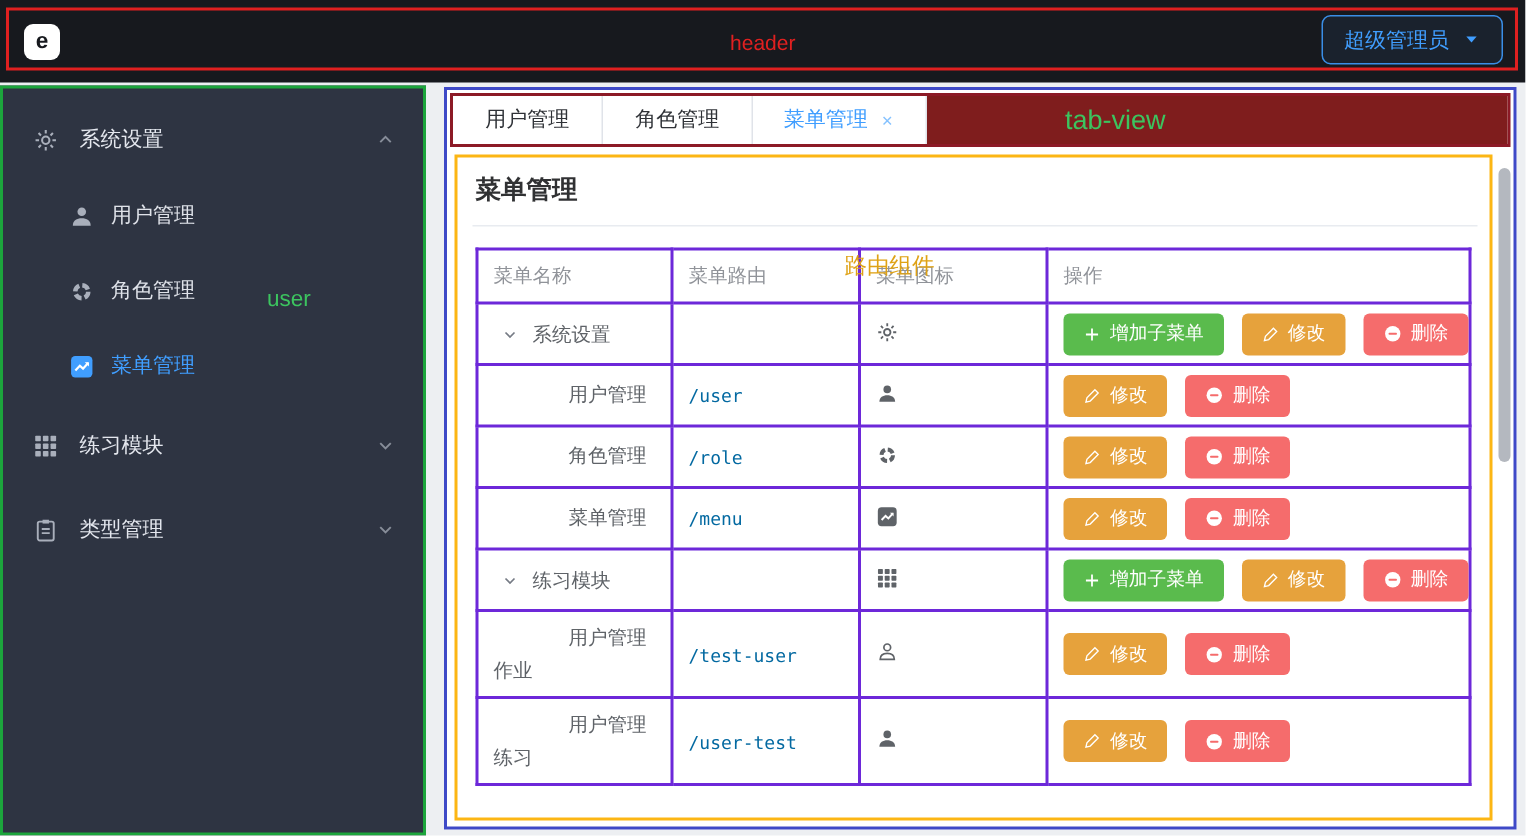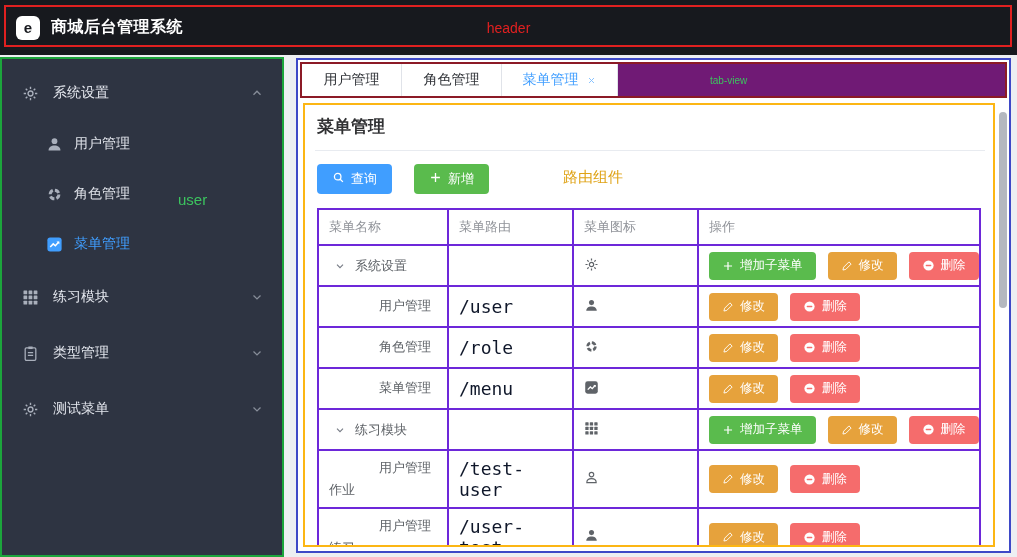--- a/index.html
+++ b/index.html
@@ -26,53 +26,58 @@
   .sub-item .mi-icon { width:17px; margin-right:11px; color:#a9afbb; display:flex; }
   .sub-item.active, .sub-item.active .mi-icon { color:#409eff; }
   .aside-label { position:absolute; left:176px; top:132px; color:#3cc45f; font-size:15px; }
 
   
   .main { position:absolute; left:296px; top:58px; width:715px; height:495px; background:#fff; border:2px solid #3e49c7; display:flex; flex-direction:column; }
   .tabrow { margin:2px 2px 0 2px; border:2px solid #8c1a26; height:36px; display:flex; background:#fff; flex:0 0 auto; }
   .tab { width:100px; display:flex; align-items:center; justify-content:center; font-size:14px; color:#2f3237; background:#fff; border-right:1px solid #e0e3e9; gap:7px; cursor:pointer; }
   .tab.active { width:116px; color:#409eff; }
   .tab .close { color:#85c2ff; display:flex; cursor:pointer; }
-  .tab-filler { flex:1; background:#701a75; display:flex; align-items:center; padding-left:92px; font-size:10px; color:#3cc45f;text-align:right; }
+  .tab-filler { flex:1; background:#7f1d1d; display:flex; align-items:center; padding-left:92px; font-size:18px; color:#3cc45f;text-align:right; }
   .sb { position:absolute; right:2px; top:52px; width:8px; height:196px; background:#b4b8bf; border-radius:4px; }
 
   .content { flex:1 1 auto; margin:5px 14px 4px 5px; border:2px solid #fcb614; position:relative; overflow:hidden; padding:6px 8px 0 10px; background:#fff; }
   .page-title { font-size:17px; color:#303133; font-weight:600; padding:4px 0 0 2px; }
   .divider { height:1px; background:#e8ebf0; margin-top:12px; }
   .toolbar { margin-top:13px; display:flex; gap:22px; padding-left:2px; }
   .btn { height:30px; border:none; border-radius:4px; color:#fff; font-size:13px; display:flex; align-items:center; gap:6px; padding:0 15px; cursor:pointer; }
   .router-label { position:absolute; left:258px; top:63px; color:#dfa214; font-size:15px; font-weight:500; }
 
   table.tbl { margin:14px 4px 0 2px; border-collapse:collapse; width:calc(100% - 6px); table-layout:fixed; }
   .tbl th, .tbl td { border:2px solid #6d28d9; padding:0 10px; text-align:left; }
   .tbl th { height:36px; font-weight:500; color:#909399; font-size:13px; }
   .tbl td { height:41px; color:#5f6368; font-size:13px; vertical-align:middle; }
   .tbl tr.h2 td { height:58px; }
   .name-parent { display:flex; align-items:center; gap:9px; padding-left:5px; }
   .tree-chev { color:#767b85; display:flex; cursor:pointer; }
   .name-child { text-indent:50px; line-height:1.7; }
-  .route { font-family:"DejaVu Sans Mono","Liberation Mono",monospace; font-size:18px; color:#0f172a; }
+  .route { font-family:"DejaVu Sans Mono","Liberation Mono",monospace; font-size:12px; color:#0369a1; }
   .icon-cell { color:#5a5e66; }
   .icon-cell .mi-icon{ display:inline-flex; }
   .acts { display:flex; gap:12px; align-items:center; }
   .abtn { height:28px; border-radius:4px; border:none; color:#fff; font-size:12.5px; display:flex; align-items:center; gap:6px; padding:0 13px; cursor:pointer; white-space:nowrap; }
 </style>
 </head>
 <body>
 
 <div class="hdr">
   <div class="hdr-inner">
     <div class="logo">e</div>
-    <div class="hdr-title">商城后台管理系统</div>
   </div>
   <div class="hdr-label">header</div>
+  <div class="user-btn">
+    <span>超级管理员</span>
+    <span class="ic"><svg width="12" height="12" viewBox="0 0 16 16" fill="currentColor">
+          <path d="M3.4 5.8h9.2L8 11z"></path>
+        </svg></span>
+  </div>
   <div class="hdr-annot"></div>
 </div>
 
 <div class="aside">
   <div class="menu" id="sidebar-menu">
       <div class="m-item">
         <span class="mi-icon">
           <svg width="17" height="17" viewBox="0 0 16 16" fill="none" stroke="currentColor" stroke-width="1.3">
             <circle cx="8" cy="8" r="2.3"></circle>
             <path d="M8 1.6v2.2M8 12.2v2.2M1.6 8h2.2M12.2 8h2.2M3.5 3.5l1.5 1.5M11 11l1.5 1.5M12.5 3.5L11 5M5 11l-1.5 1.5"></path>
@@ -141,34 +146,20 @@
             <path d="M5.5 7.2h5M5.5 9.8h5"></path>
           </svg>
         </span>
         <span>类型管理</span>
         <span class="chev">
           <svg width="14" height="14" viewBox="0 0 16 16" fill="none" stroke="currentColor" stroke-width="1.5">
             <path d="M4 6.2l4 4 4-4"></path>
           </svg>
         </span>
       </div>
-      <div class="m-item tall">
-        <span class="mi-icon">
-          <svg width="17" height="17" viewBox="0 0 16 16" fill="none" stroke="currentColor" stroke-width="1.3">
-            <circle cx="8" cy="8" r="2.3"></circle>
-            <path d="M8 1.6v2.2M8 12.2v2.2M1.6 8h2.2M12.2 8h2.2M3.5 3.5l1.5 1.5M11 11l1.5 1.5M12.5 3.5L11 5M5 11l-1.5 1.5"></path>
-          </svg>
-        </span>
-        <span>测试菜单</span>
-        <span class="chev">
-          <svg width="14" height="14" viewBox="0 0 16 16" fill="none" stroke="currentColor" stroke-width="1.5">
-            <path d="M4 6.2l4 4 4-4"></path>
-          </svg>
-        </span>
-      </div>
     </div>
   <div class="aside-label">user</div>
 </div>
 
 <div class="main">
   <div class="tabrow" id="tab-bar">
       <div class="tab">
         <span>用户管理</span>
       </div>
       <div class="tab">
@@ -183,35 +174,20 @@
         </span>
       </div>
       <div class="tab-filler">
         <span>tab-view</span>
       </div>
     </div>
 
   <div class="content">
     <div class="page-title">菜单管理</div>
     <div class="divider"></div>
-    <div class="toolbar" id="toolbar">
-        <button class="btn" style="background: rgb(64, 158, 255);">
-          <span class="ic"><svg width="13" height="13" viewBox="0 0 16 16" fill="none" stroke="currentColor" stroke-width="1.6">
-              <circle cx="7" cy="7" r="4"></circle>
-              <path d="M10.1 10.1l3.3 3.3"></path>
-            </svg></span>
-          <span>查询</span>
-        </button>
-        <button class="btn" style="background: rgb(90, 187, 77);">
-          <span class="ic"><svg width="13" height="13" viewBox="0 0 16 16" fill="none" stroke="currentColor" stroke-width="1.6">
-              <path d="M8 2.6v10.8M2.6 8h10.8"></path>
-            </svg></span>
-          <span>新增</span>
-        </button>
-      </div>
     <div class="router-label">路由组件</div>
 
     <table class="tbl">
       <colgroup>
           <col style="width:130px">
           <col style="width:125px">
           <col style="width:125px">
           <col>
         </colgroup>
       <thead>

